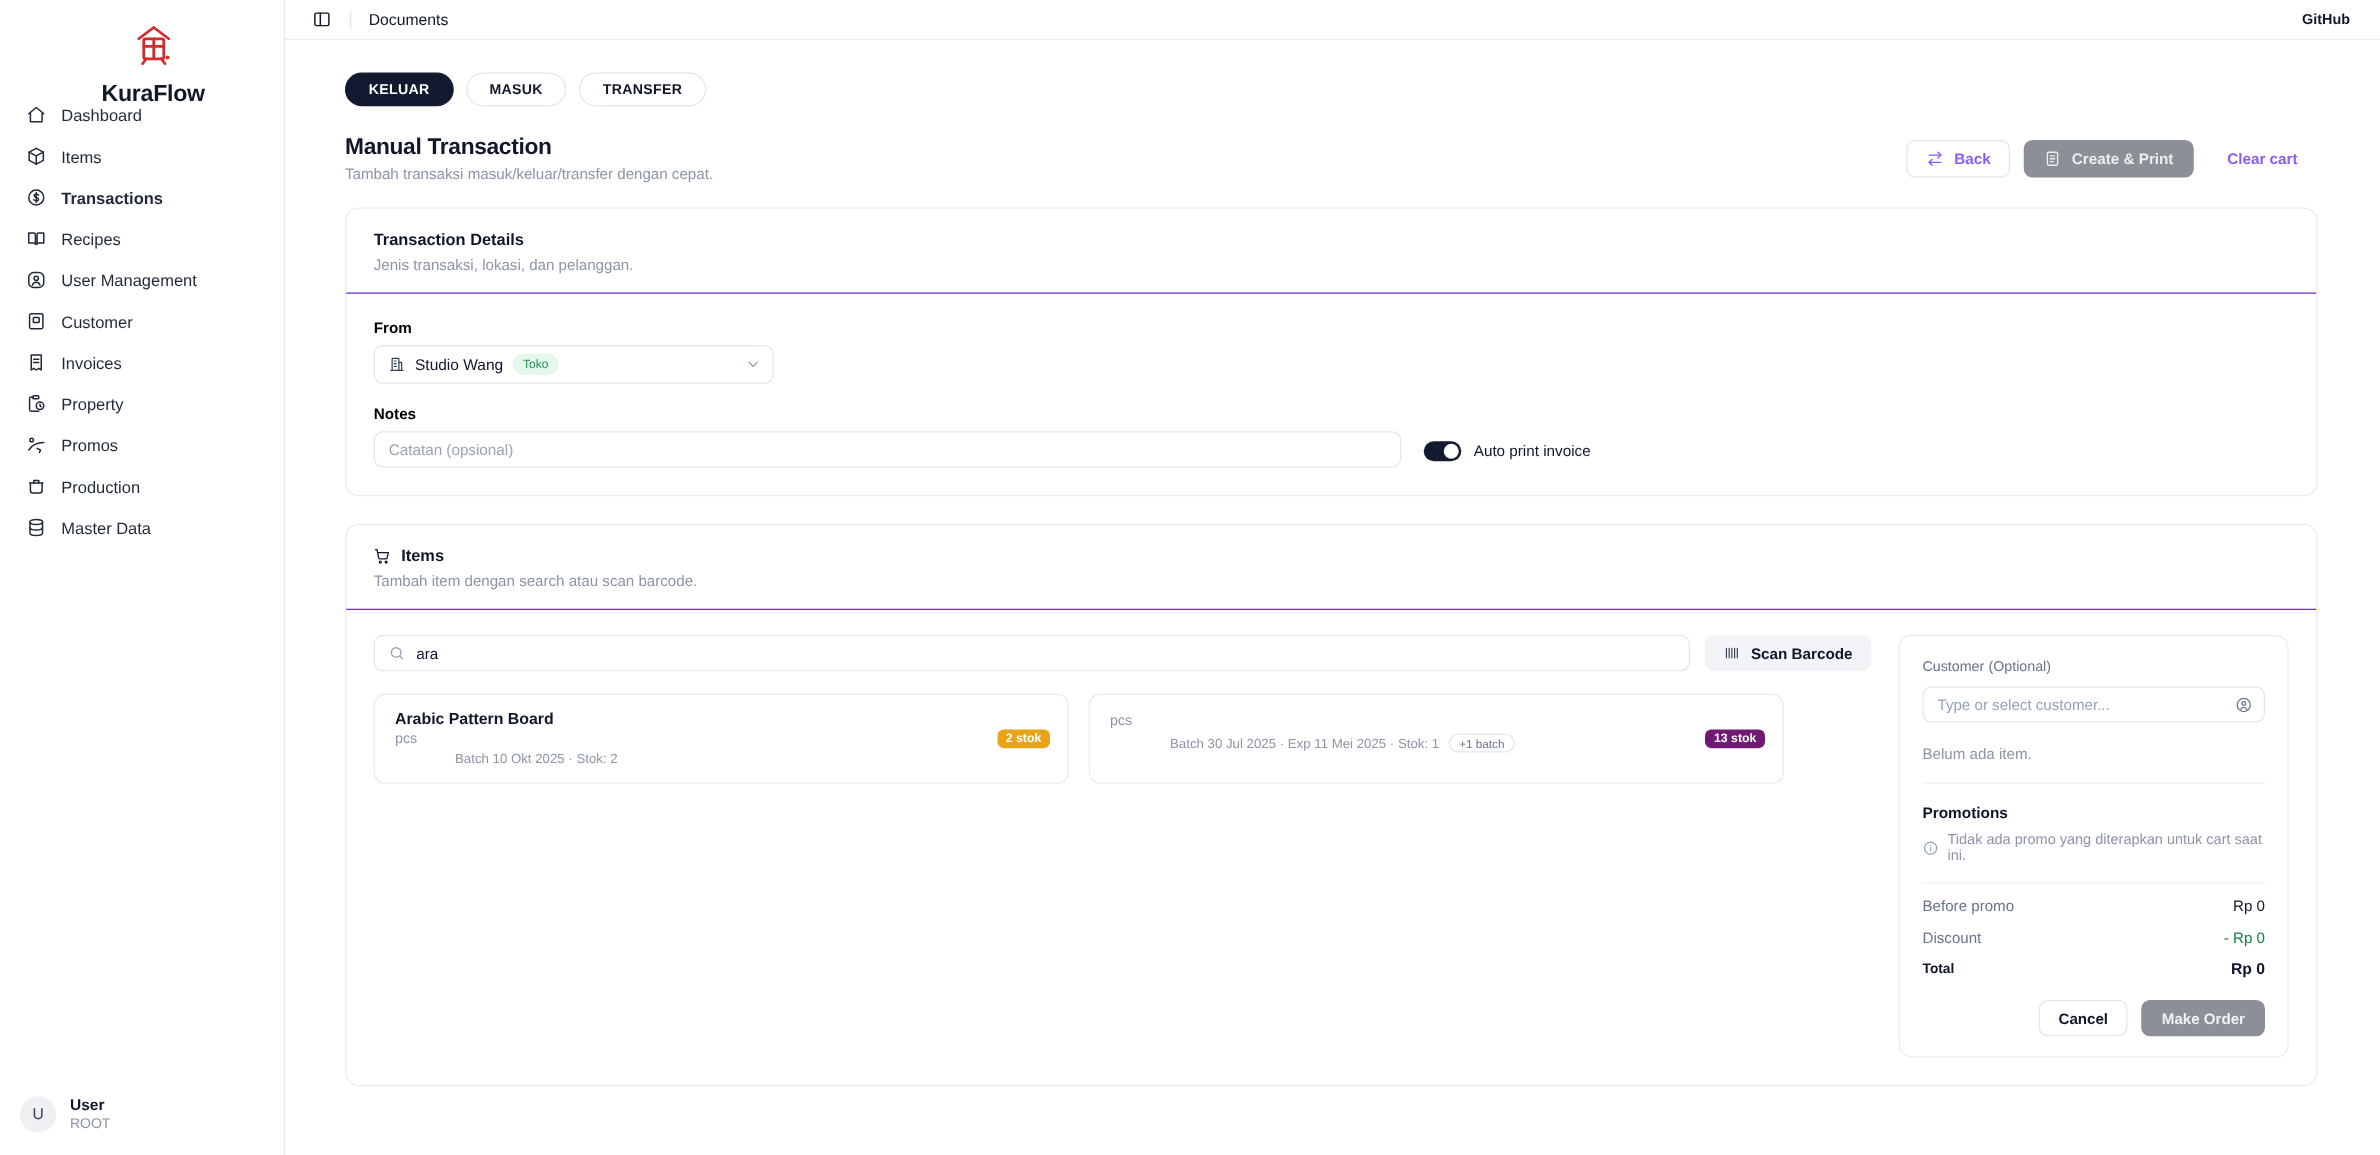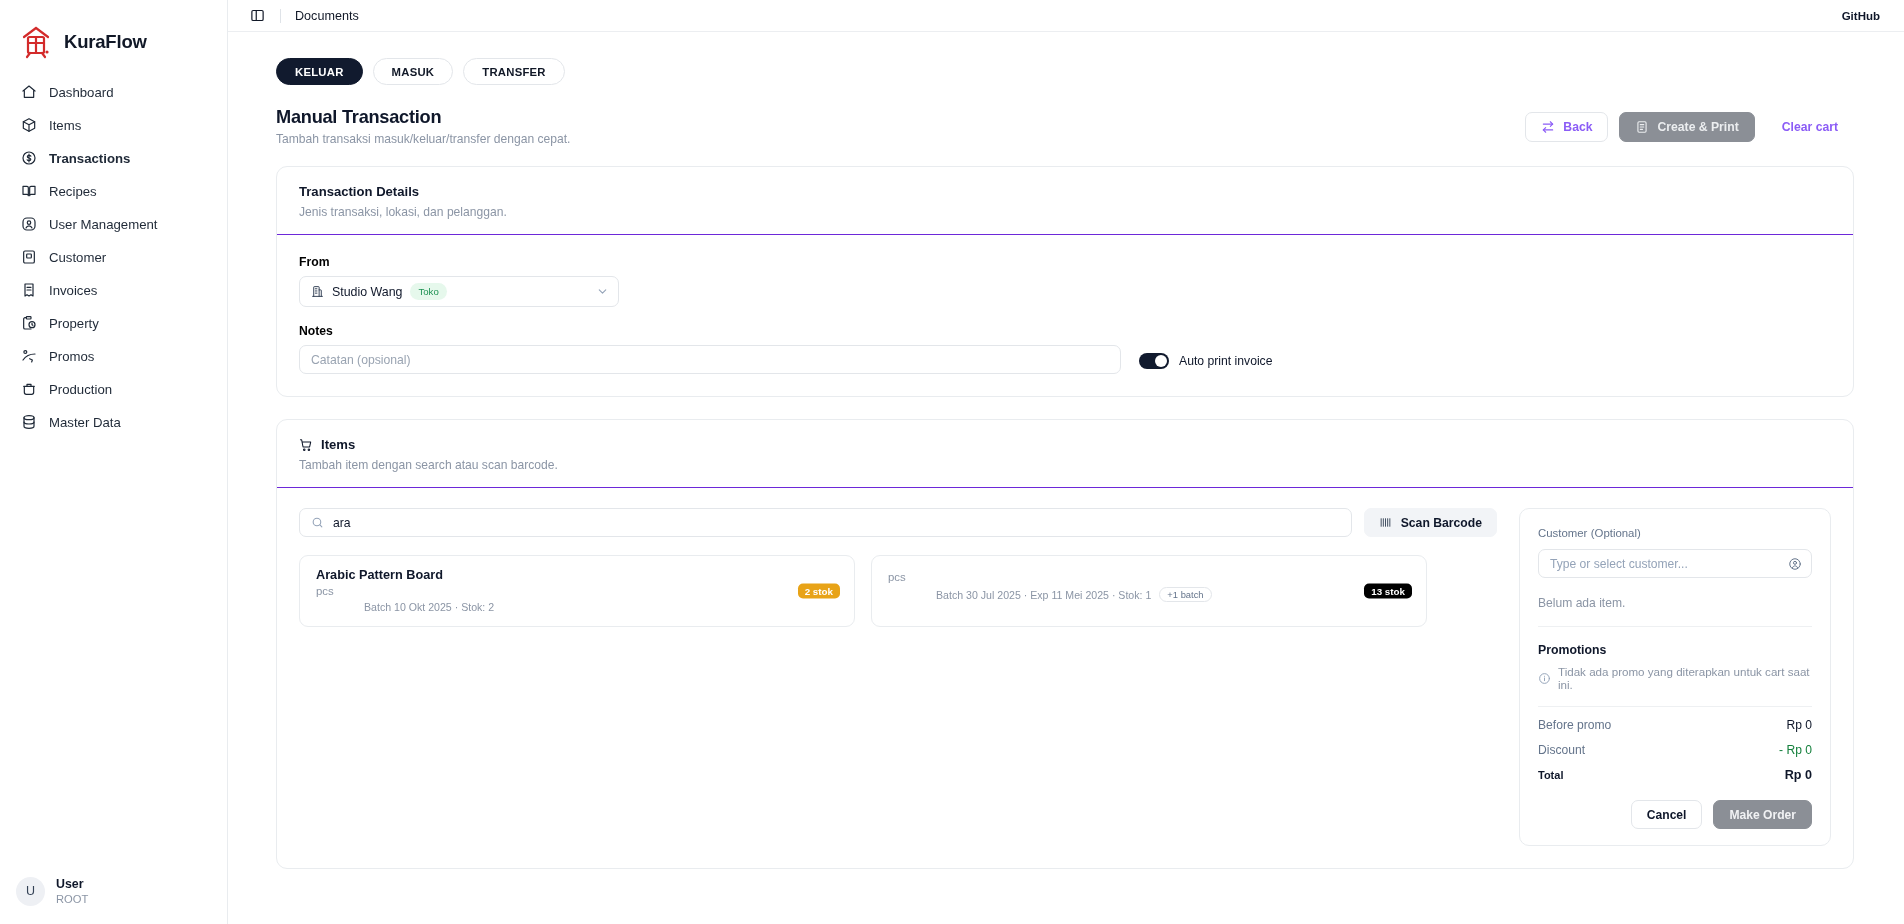--- a/index.html
+++ b/index.html
@@ -14,21 +14,21 @@
 
   
   .sidebar {
     width: 228px; height: 924px;
     background: #ffffff;
     border-right: 1px solid #e9ecef;
     display: flex; flex-direction: column;
     flex: 0 0 228px;
     position: relative;
   }
-  .brand { display: flex; align-items: center; gap: 10px; padding: 18px 0 0 18px; height: 66px; }
+  .brand { display: flex; align-items: center; gap: 10px; padding: 18px 0 0 18px; height: 66px; flex-direction: column; }
   .brand-logo { width: 36px; height: 36px; flex: 0 0 36px; }
   .brand-name { font-size: 18.5px; font-weight: 700; letter-spacing: -0.2px; color: #111827; }
 
   .nav { margin-top: 10px; display: flex; flex-direction: column; gap: 1px; padding: 0 10px; }
   .nav-item {
     display: flex; align-items: center; gap: 12px;
     height: 32px; padding: 0 10px; border-radius: 7px;
     font-size: 13.2px; color: #1f2937; cursor: pointer;
   }
   .nav-item .nicon { width: 17px; height: 17px; flex: 0 0 17px; display:flex; align-items:center; justify-content:center; color:#1f2937; }
@@ -469,21 +469,21 @@
                   </div>
                   <div class="stock-badge" style="background:#e8a317">2 stok</div>
                 </div>
 
                 <div class="result-card">
                   <div class="res-unit">pcs</div>
                   <div class="res-meta">
                     <span>Batch 30 Jul 2025 · Exp 11 Mei 2025 · Stok: 1</span>
                     <span class="pill-batch">+1 batch</span>
                   </div>
-                  <div class="stock-badge" style="background:#000000">13 stok</div>
+                  <div class="stock-badge" style="background:#701a75">13 stok</div>
                 </div>
               </div>
             </div>
 
             <aside class="cart-panel">
               <div class="cust-label">
                 <span>Customer</span>
                 <span>(Optional)</span>
               </div>
               <div class="cust-input-wrap">

